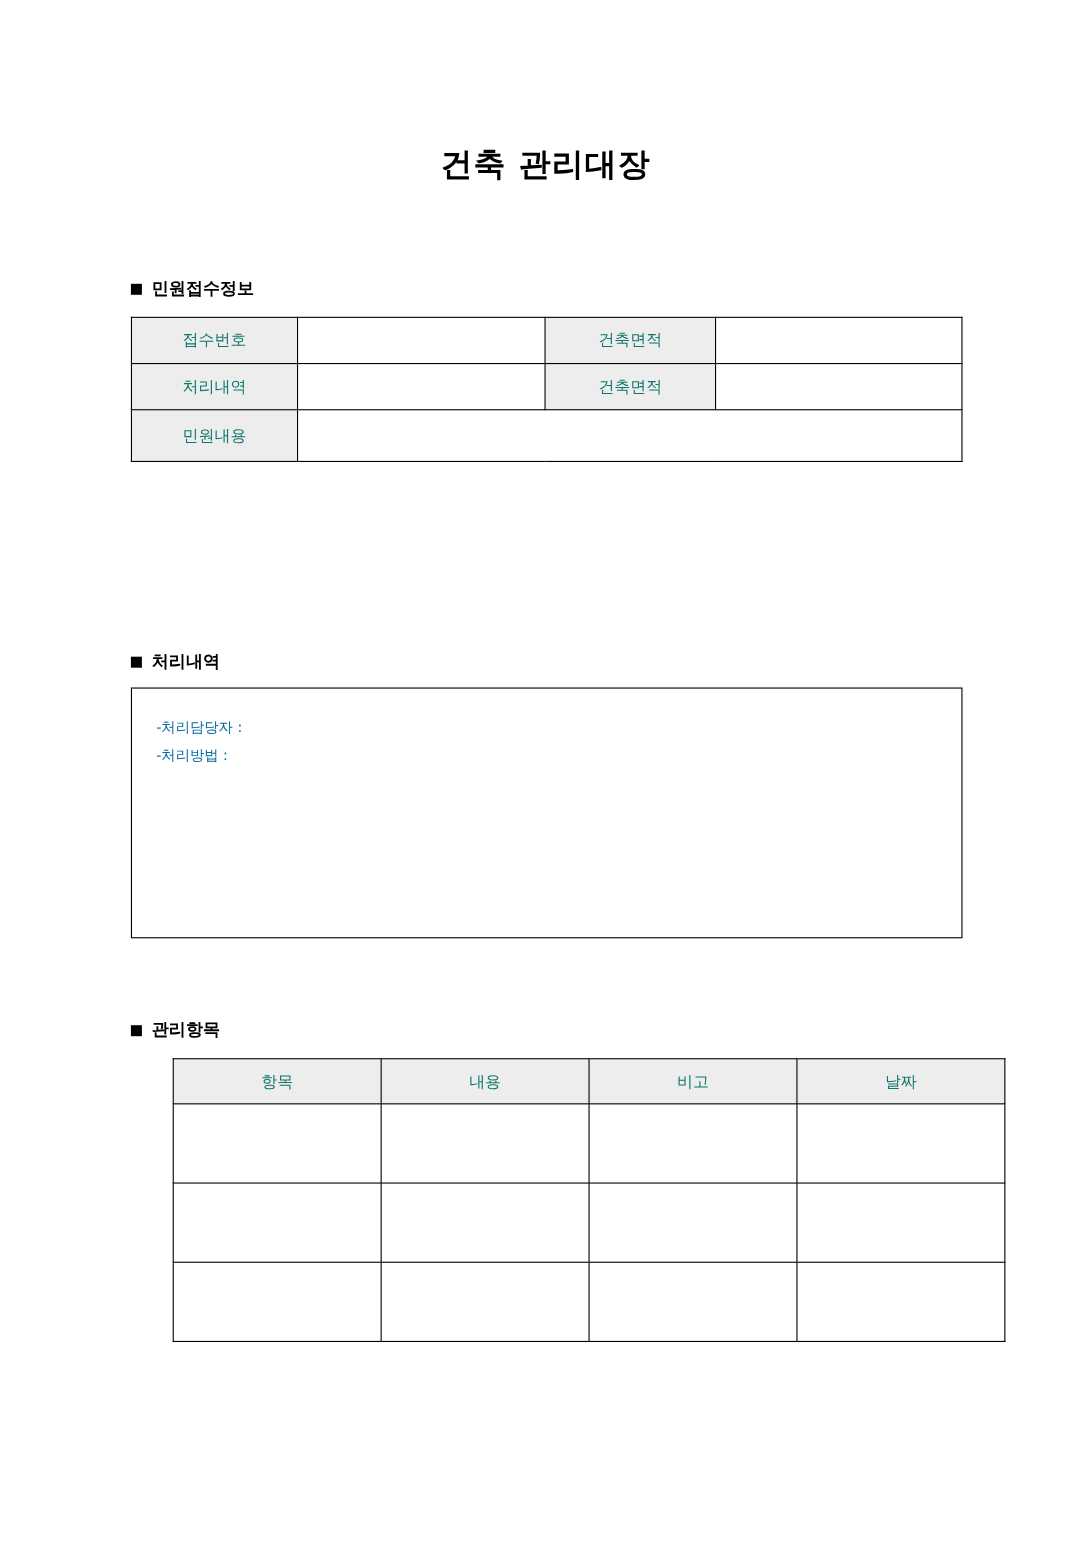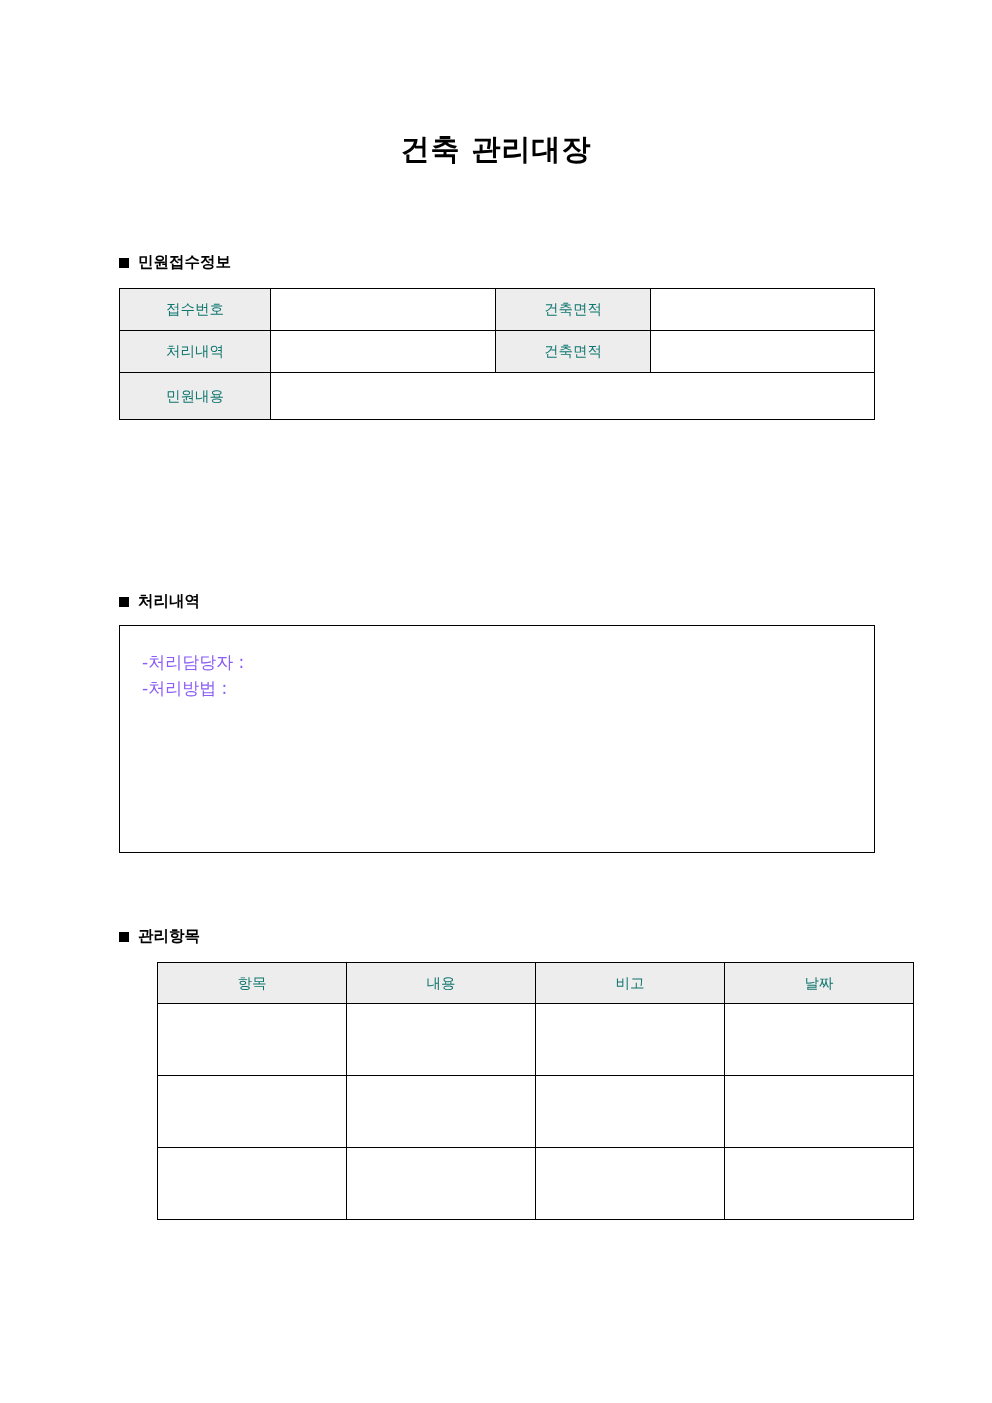--- a/index.html
+++ b/index.html
@@ -107,22 +107,22 @@
     width: 756px;
     height: 228px;
     box-sizing: border-box;
     border: 1px solid #000000;
     background: #ffffff;
   }
   #processing-box .proc-lines {
     margin: 23px 0 0 22px;
   }
   #processing-box .proc-line {
-    font-size: 17px;
-    color: #8b5cf6;
+    font-size: 13px;
+    color: #0369a1;
     line-height: 26px;
     white-space: nowrap;
   }
 
   
   #table-items {
     left: 119px;
     top: 962px;
     width: 756px;
     margin-left: 38px;

